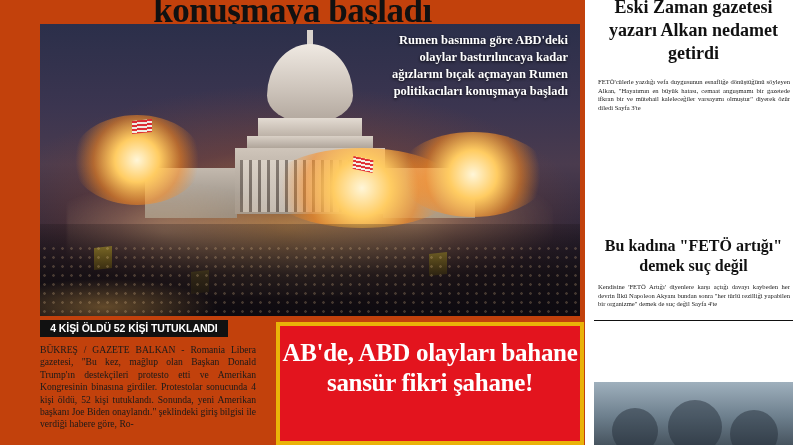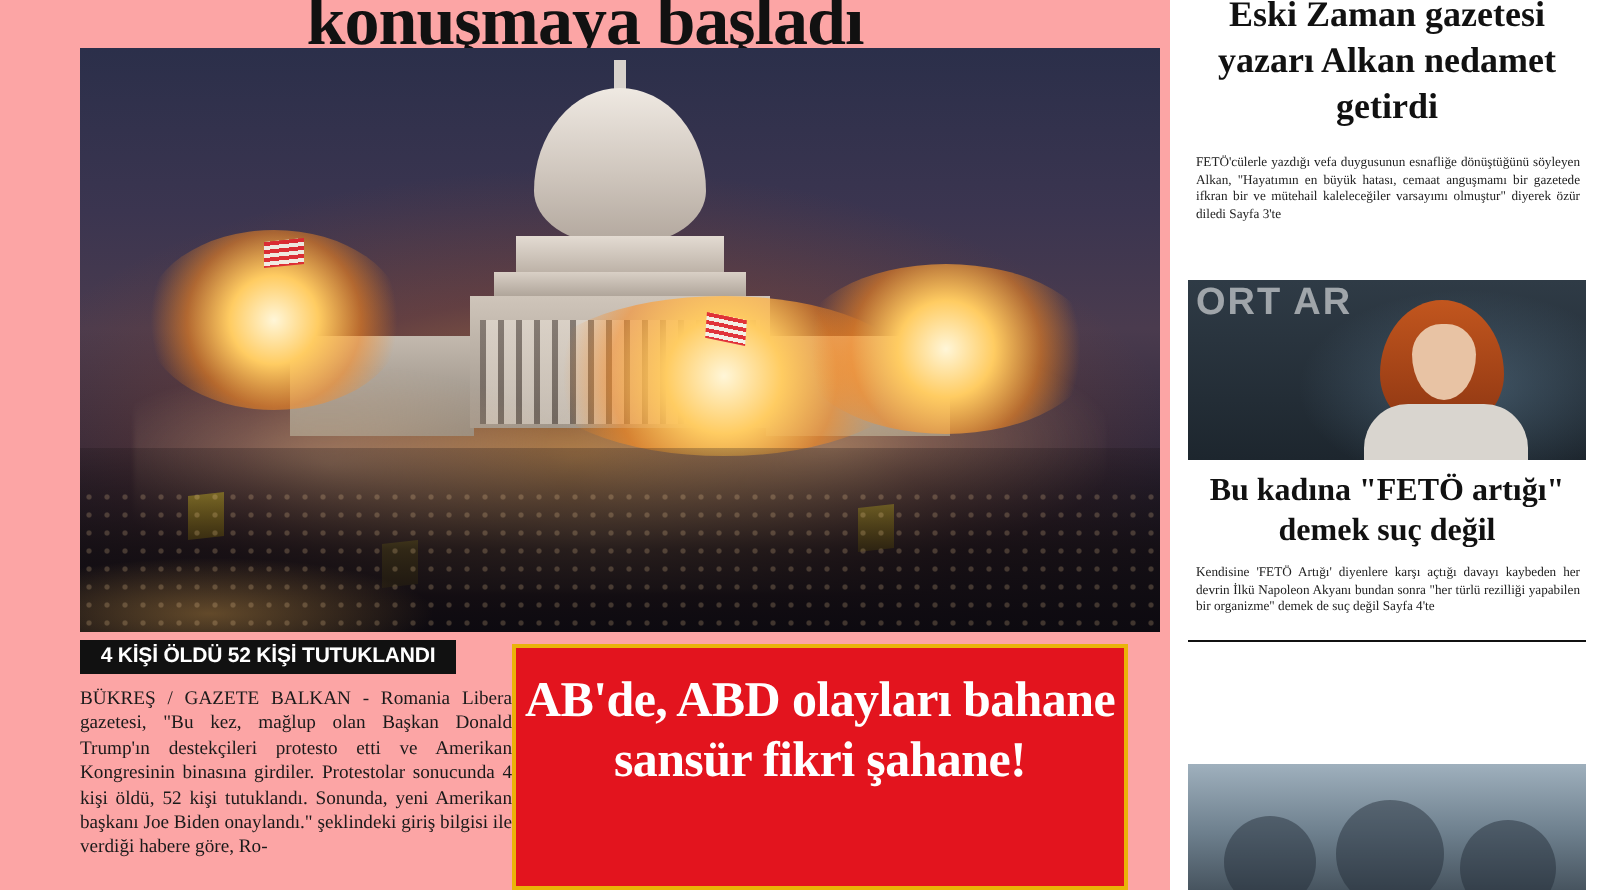--- a/index.html
+++ b/index.html
@@ -22,21 +22,21 @@
     overflow: hidden;
   }
 
   
   .left-col {
     position: absolute;
     left: 0;
     top: 0;
     width: 585px;
     height: 445px;
-    background: #fca5a5;
+    background: #c2410c;
   }
 
   .main-headline {
     position: absolute;
     left: 0;
     top: -6px;
     width: 585px;
     height: 30px;
     font-family: "Liberation Serif", serif;
     font-weight: bold;
@@ -237,26 +237,26 @@
     font-family: "Liberation Serif", serif;
     font-size: 9.6px;
     line-height: 12.4px;
     color: #1a1a1a;
     text-align: justify;
   }
 
   
   .red-box {
     position: absolute;
-    left: 256px;
+    left: 276px;
     top: 322px;
     width: 308px;
     height: 123px;
     background: #e3141e;
-    border: 2px solid #eab308;
+    border: 4px solid #eab308;
     box-sizing: border-box;
   }
   .red-box-text {
     position: absolute;
     left: 0;
     top: 12px;
     width: 100%;
     color: #ffffff;
     font-family: "Liberation Serif", serif;
     font-weight: bold;
@@ -438,44 +438,37 @@
       <div class="flare b"></div>
       <div class="flare c"></div>
       <div class="flag f1"></div>
       <div class="flag f2"></div>
       <div class="flag yellow y1"></div>
       <div class="flag yellow y2"></div>
       <div class="flag yellow y3"></div>
       <div class="crowd">
         <div class="crowd-dots"></div>
       </div>
+      <div class="photo-caption">Rumen basınına göre ABD'deki olaylar bastırılıncaya kadar ağızlarını bıçak açmayan Rumen politikacıları konuşmaya başladı</div>
     </div>
 
     <div class="strip">4 KİŞİ ÖLDÜ 52 KİŞİ TUTUKLANDI</div>
 
     <div class="body-text">BÜKREŞ / GAZETE BALKAN - Romania Libera gazetesi, "Bu kez, mağlup olan Başkan Donald Trump'ın destekçileri protesto etti ve Amerikan Kongresinin binasına girdiler. Protestolar sonucunda 4 kişi öldü, 52 kişi tutuklandı. Sonunda, yeni Amerikan başkanı Joe Biden onaylandı." şeklindeki giriş bilgisi ile verdiği habere göre, Ro-</div>
 
     <div class="red-box">
       <div class="red-box-text">AB'de, ABD olayları bahane sansür fikri şahane!</div>
     </div>
   </div>
 
   <div class="right-col">
 
     <div class="r-head1">Eski Zaman gazetesi yazarı Alkan nedamet getirdi</div>
     <div class="r-body1">FETÖ'cülerle yazdığı vefa duygusunun esnafliğe dönüştüğünü söyleyen Alkan, "Hayatımın en büyük hatası, cemaat anguşmamı bir gazetede ifkran bir ve mütehail kaleleceğiler varsayımı olmuştur" diyerek özür diledi Sayfa 3'te</div>
 
-    <div class="r-photo">
-      <div class="stage-glow"></div>
-      <div class="bg-letters">ORT
-AR</div>
-      <div class="r-person-hair"></div>
-      <div class="r-person-face"></div>
-      <div class="r-person-body"></div>
-    </div>
 
     <div class="r-head2">Bu kadına "FETÖ artığı" demek suç değil</div>
     <div class="r-body2">Kendisine 'FETÖ Artığı' diyenlere karşı açtığı davayı kaybeden her devrin İlkü Napoleon Akyanı bundan sonra "her türlü rezilliği yapabilen bir organizme" demek de suç değil Sayfa 4'te</div>
 
     <div class="r-rule"></div>
 
 
     <div class="r-photo2">
       <div class="blob b1"></div>
       <div class="blob b2"></div>

